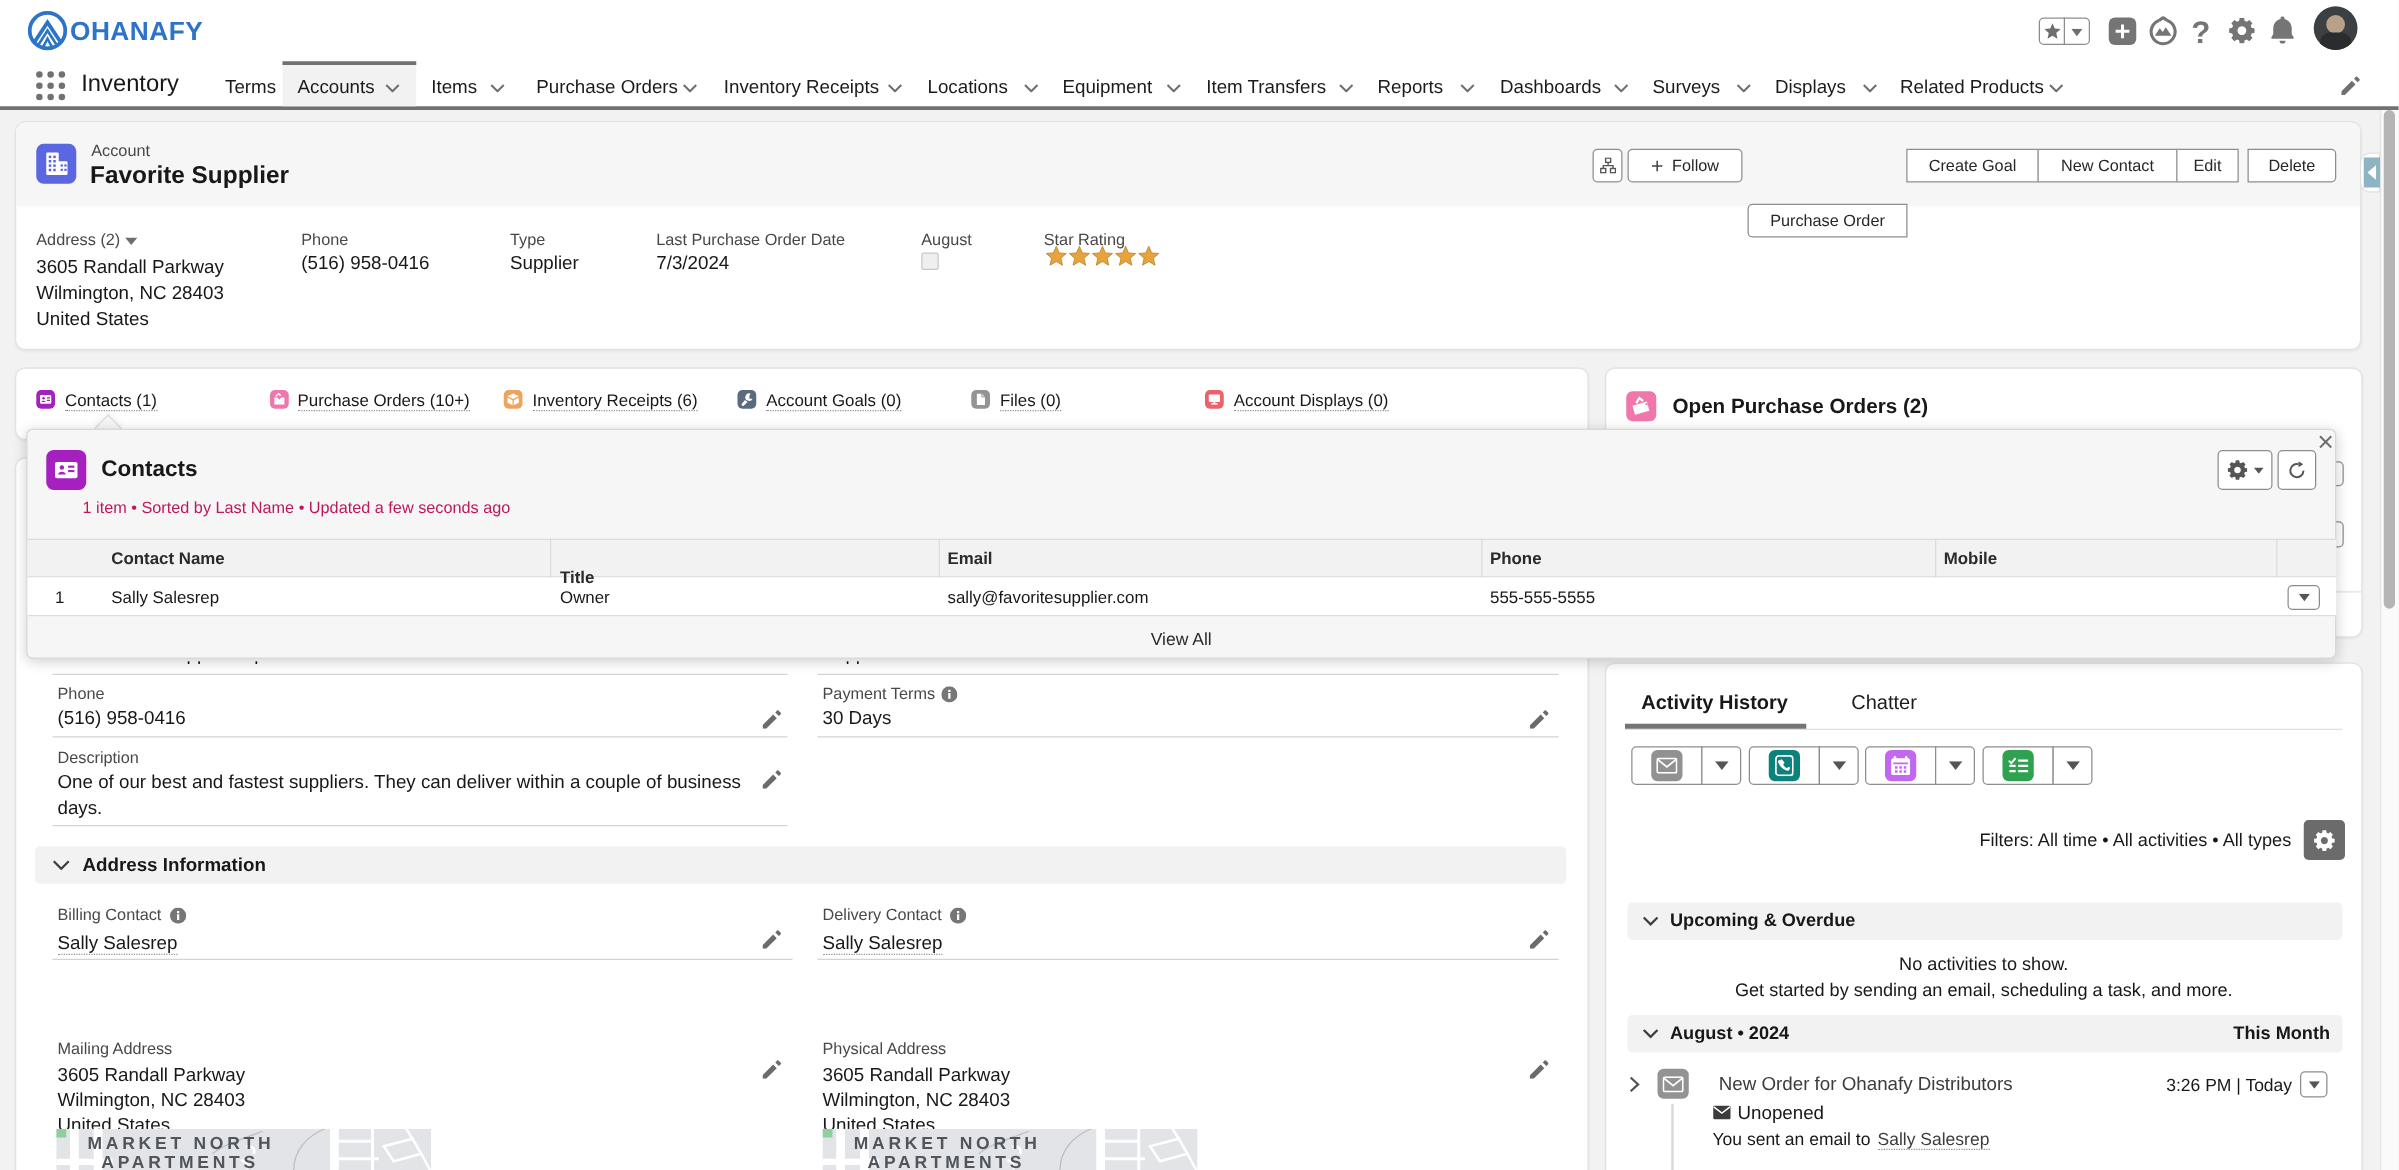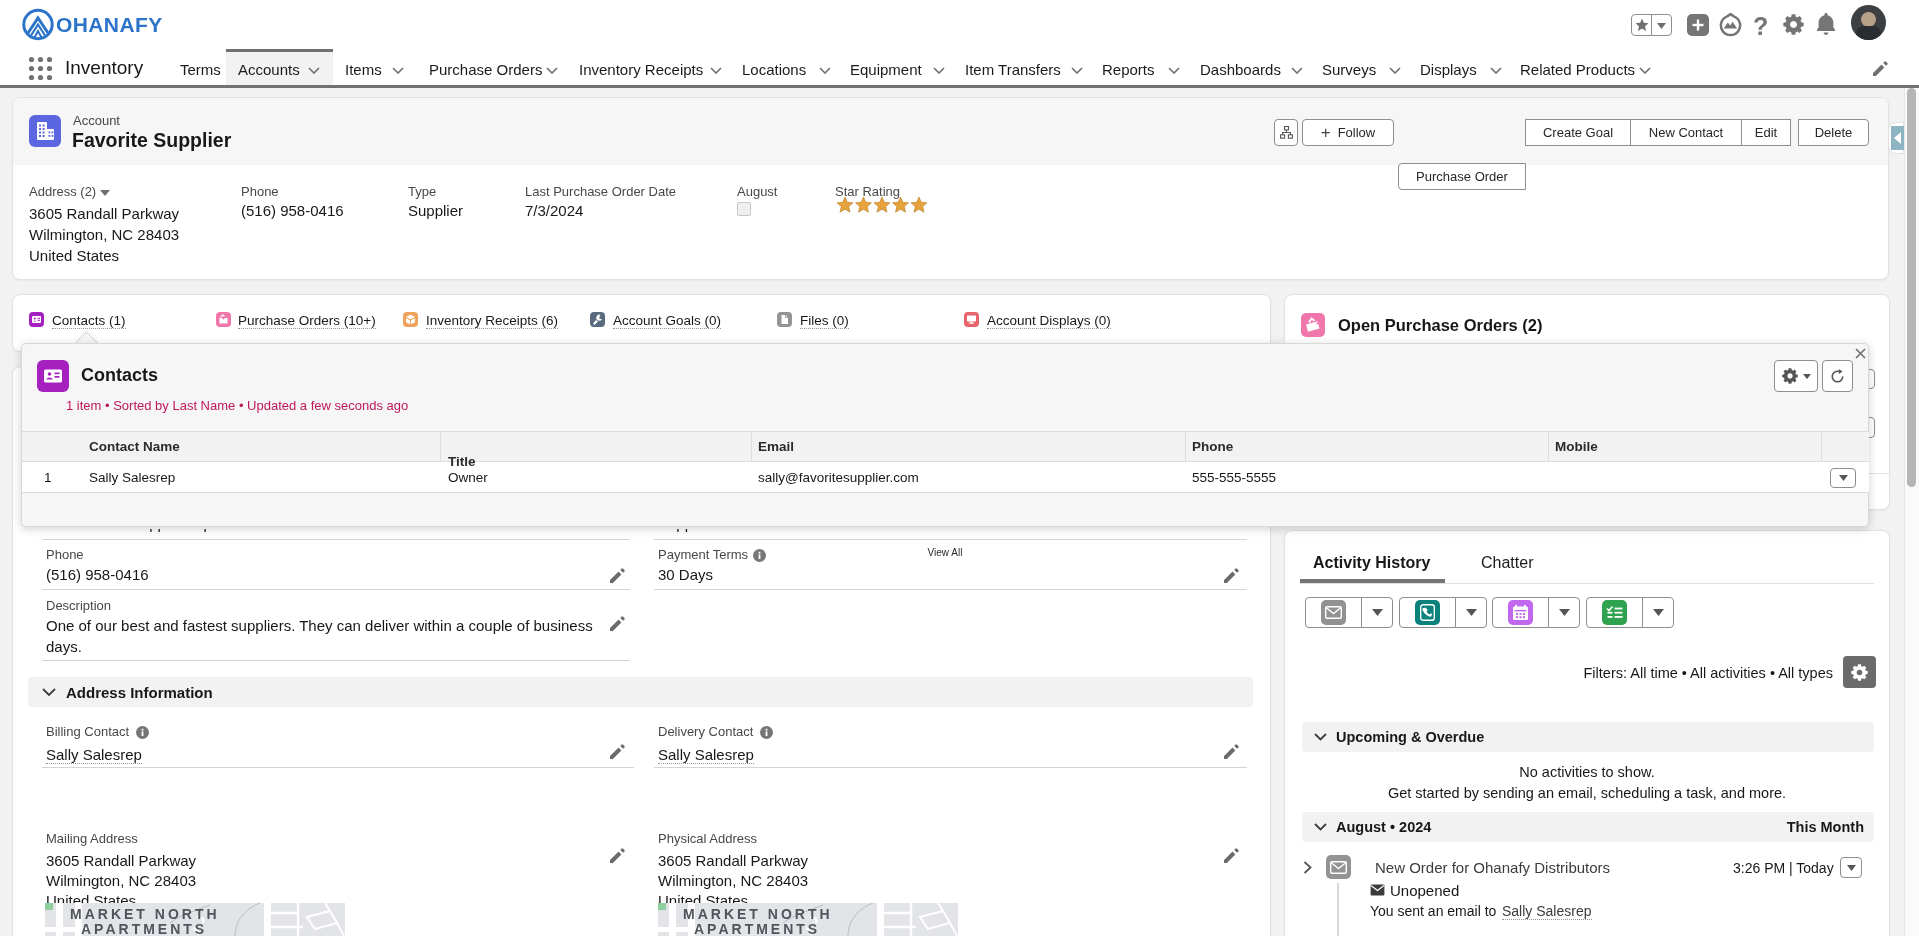--- a/index.html
+++ b/index.html
@@ -547,21 +547,21 @@
     <div class="abs" style="left:44px;top:470px;font-size:13.5px;color:#181818;">1</div>
     <div class="abs" style="left:89px;top:470px;font-size:13.5px;color:#181818;">Sally Salesrep</div>
     <div class="abs" style="left:448px;top:470px;font-size:13.5px;color:#181818;">Owner</div>
     <div class="abs" style="left:758px;top:470px;font-size:13.5px;color:#181818;">sally@favoritesupplier.com</div>
     <div class="abs" style="left:1192px;top:470px;font-size:13.5px;color:#181818;">555-555-5555</div>
     <div class="btn" style="left:1830px;top:468px;width:26px;height:20px;">
         <svg width="9" height="6" viewBox="0 0 9 6">
           <path d="M0 0 L9 0 L4.5 6 Z" fill="#555"></path>
         </svg>
       </div>
-    <div class="abs" style="left:21px;top:503px;width:1848px;font-size:10px;color:#2b2b2b;text-align:center;margin-top:44px;">View All</div>
+    <div class="abs" style="left:21px;top:503px;width:1848px;font-size:14px;color:#2b2b2b;text-align:center;">View All</div>
   </div>
 
   <div class="abs" style="left:1888px;top:122px;width:16px;height:32px;background:#fff;border:1px solid #e0e0e0;border-radius:8px 0 0 8px;"></div>
   <div class="abs" style="left:1891px;top:126px;width:13px;height:24px;background:#8cb4c2;"></div>
   <svg class="abs" style="left:1893px;top:132px;" width="8" height="12" viewBox="0 0 8 12">
       <path d="M8 0 L8 12 L1 6 Z" fill="#fff"></path>
     </svg>
   <div class="abs" style="left:1904px;top:88px;width:15px;height:848px;background:#fafafa;border-left:1px solid #e4e4e4;"></div>
   <div class="abs" style="left:1907px;top:88px;width:9px;height:399px;background:#b5b5b5;border-radius:5px;"></div>
 

